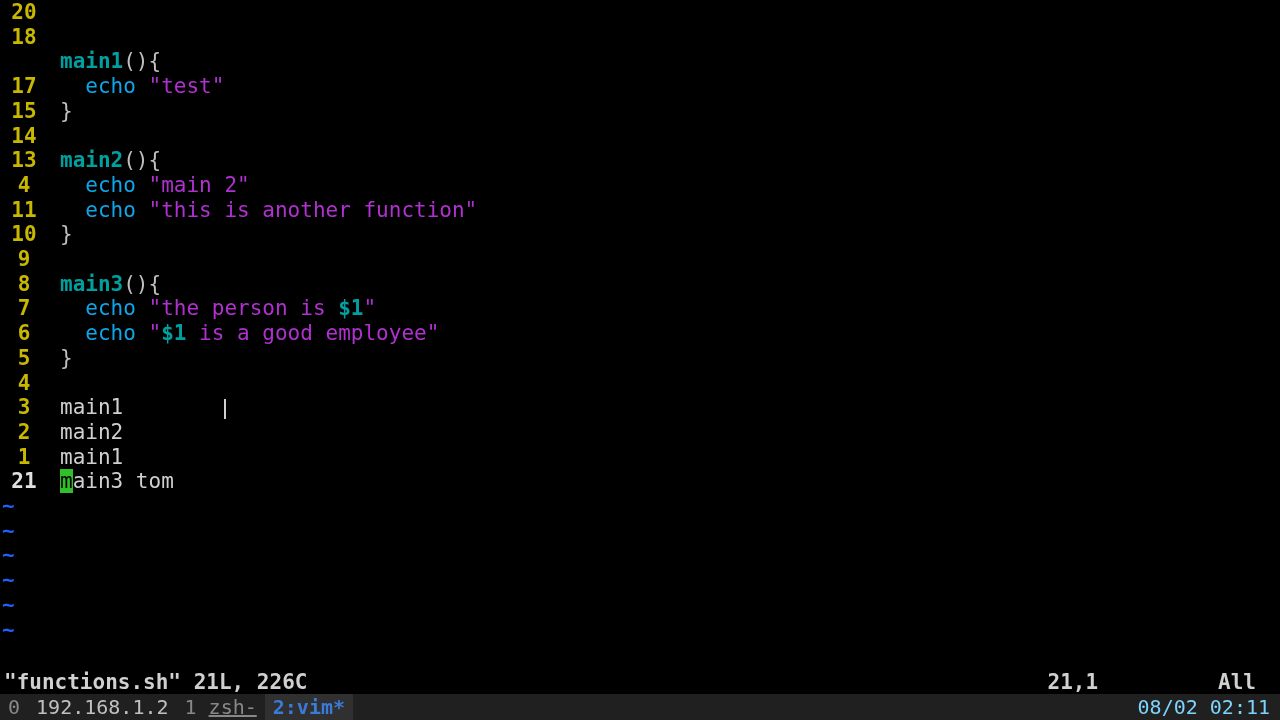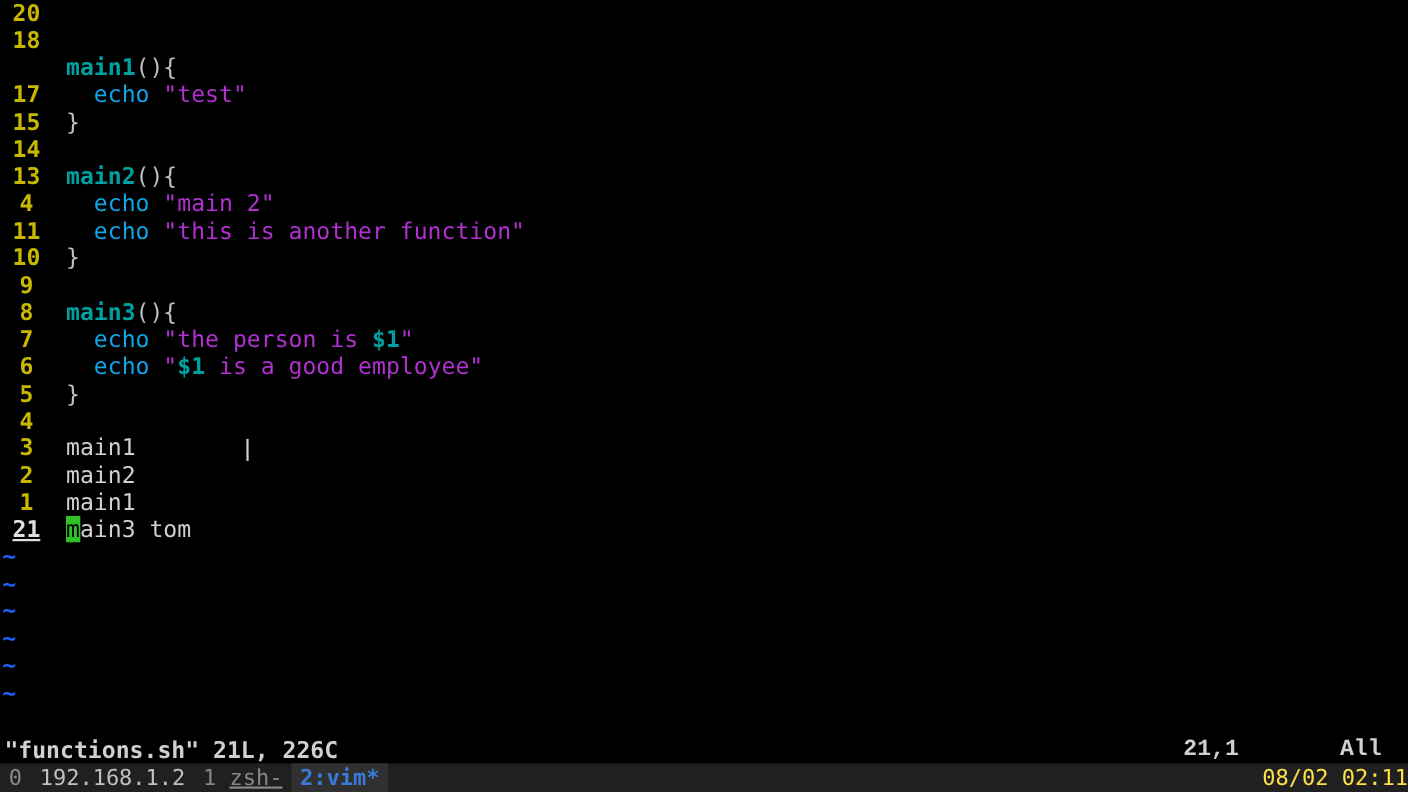--- a/index.html
+++ b/index.html
@@ -24,21 +24,20 @@
   }
   .gutter {
     width: 48px;
     text-align: center;
     color: #c8b800;
     padding-right: 0;
     font-weight: bold;
   }
   .gutter-cur {
     color: #e0e0e0;
-    text-decoration: underline;
   }
   .code {
     padding-left: 12px;
     white-space: pre;
   }
   .hl-comment   { color: #34a0ff; font-weight: bold; }
   .hl-func      { color: #00a0a0; font-weight: bold; }
   .hl-paren     { color: #c0c0c0; }
   .hl-brace     { color: #c0c0c0; }
   .hl-echo      { color: #0ea5e9; }
@@ -66,23 +65,22 @@
     top: 670px;
     left: 4px;
     right: 4px;
     display: flex;
     justify-content: space-between;
     color: #d0d0d0;
     font-weight: bold;
   }
   .status-right {
     display: flex;
-    gap: 92px;
+    gap: 120px;
     padding-right: 20px;
-    font-family: Liberation Mono, monospace;
   }
   .tmux-bar {
     position: absolute;
     top: 694px;
     left: 0;
     width: 1280px;
     height: 26px;
     background: #202020;
     display: flex;
     align-items: center;
@@ -93,21 +91,21 @@
     height: 100%;
     display: flex;
     align-items: center;
   }
   .tmux-idx       { color: #888; }
   .tmux-host      { color: #c0c0c0; text-align: right; }
   .tmux-win       { color: #888; text-decoration: underline; }
   .tmux-active    { background: #303030; }
   .tmux-active-idx{ color: #3a7ad8; font-weight: bold; }
   .tmux-active-name{ color: #3a7ad8; font-weight: bold; }
-  .tmux-clock     { color: #fde047; margin-left: auto; }
+  .tmux-clock     { color: #7dd3fc; margin-left: auto; padding-right: 10px; }
 </style>
 </head>
 <body>
 
 <div class="editor">
 
   <div class="line">
     <span class="gutter">20</span>
   </div>
 

